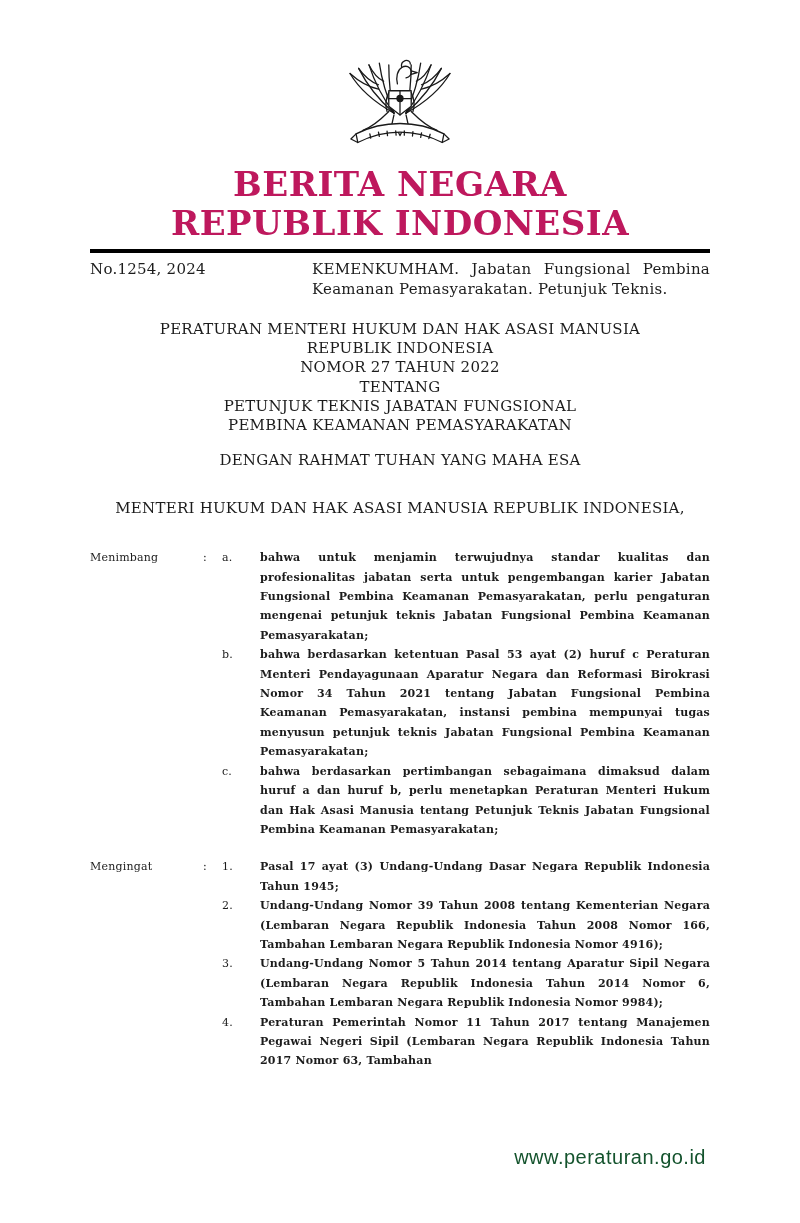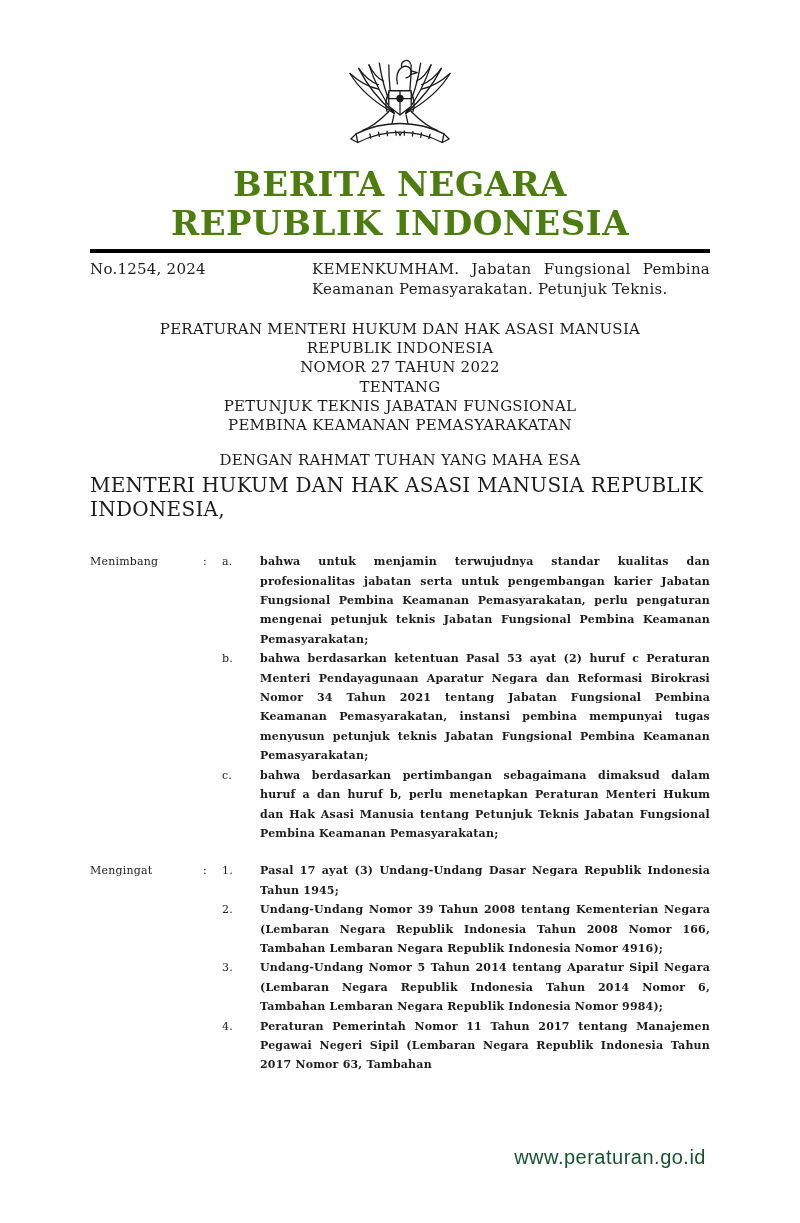--- a/index.html
+++ b/index.html
@@ -17,21 +17,21 @@
   .emblem-wrap { text-align: center; height: 102px; }
   .emblem-wrap svg { display: inline-block; }
 
   .gazette-title {
     text-align: center;
     font-weight: bold;
     font-size: 34px;
     line-height: 39px;
     letter-spacing: 0.5px;
     margin-top: 5px;
-    color: #4d7c0f;
+    color: #be185d;
   }
 
   .rule { border-top: 4px solid #000; margin-top: 6px; }
 
   .masthead {
     display: flex;
     justify-content: space-between;
     padding-top: 7px;
     font-size: 15px;
     line-height: 19.5px;
@@ -40,21 +40,21 @@
   .subject { width: 398px; text-align: justify; margin-left: 19px; }
 
   .title-block {
     text-align: center;
     margin-top: 21px;
     font-size: 15px;
     line-height: 19.2px;
     letter-spacing: 0.25px;
   }
   .invocation { text-align: center; margin-top: 16px; font-size: 15px; letter-spacing: 0.25px; }
-  .authority  { text-align: left; margin-top: 4px; font-size: 20px; letter-spacing: 0.25px; }
+  .authority  { text-align: center; margin-top: 30px; font-size: 15px; letter-spacing: 0.25px; }
 
   .clause-section {
     display: grid;
     grid-template-columns: 113px 19px 38px 1fr;
     font-size: 11px;
     line-height: 19.4px;
     letter-spacing: 0.2px;
   }
   .clause-section .ctext { text-align: justify; font-weight: bold; }
   .menimbang { margin-top: 31px; }

